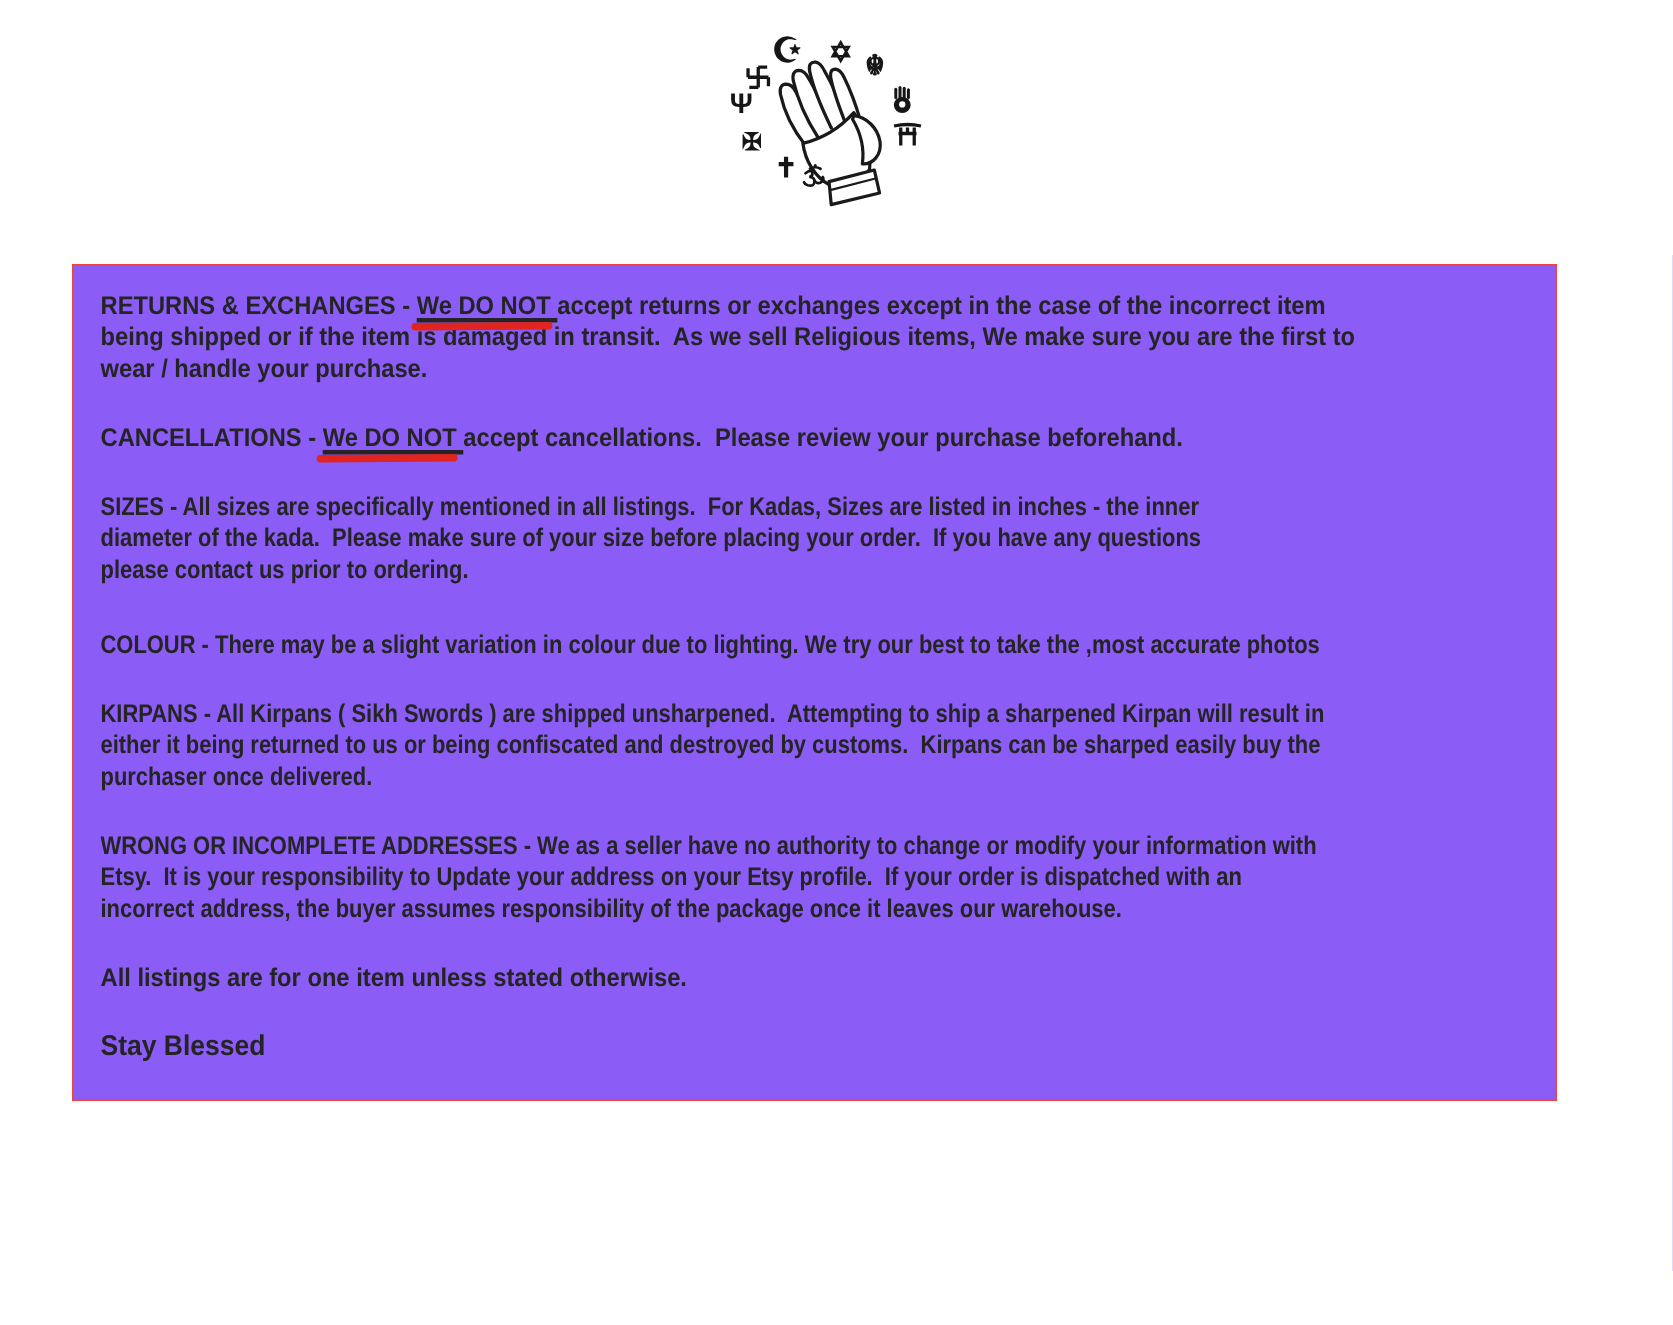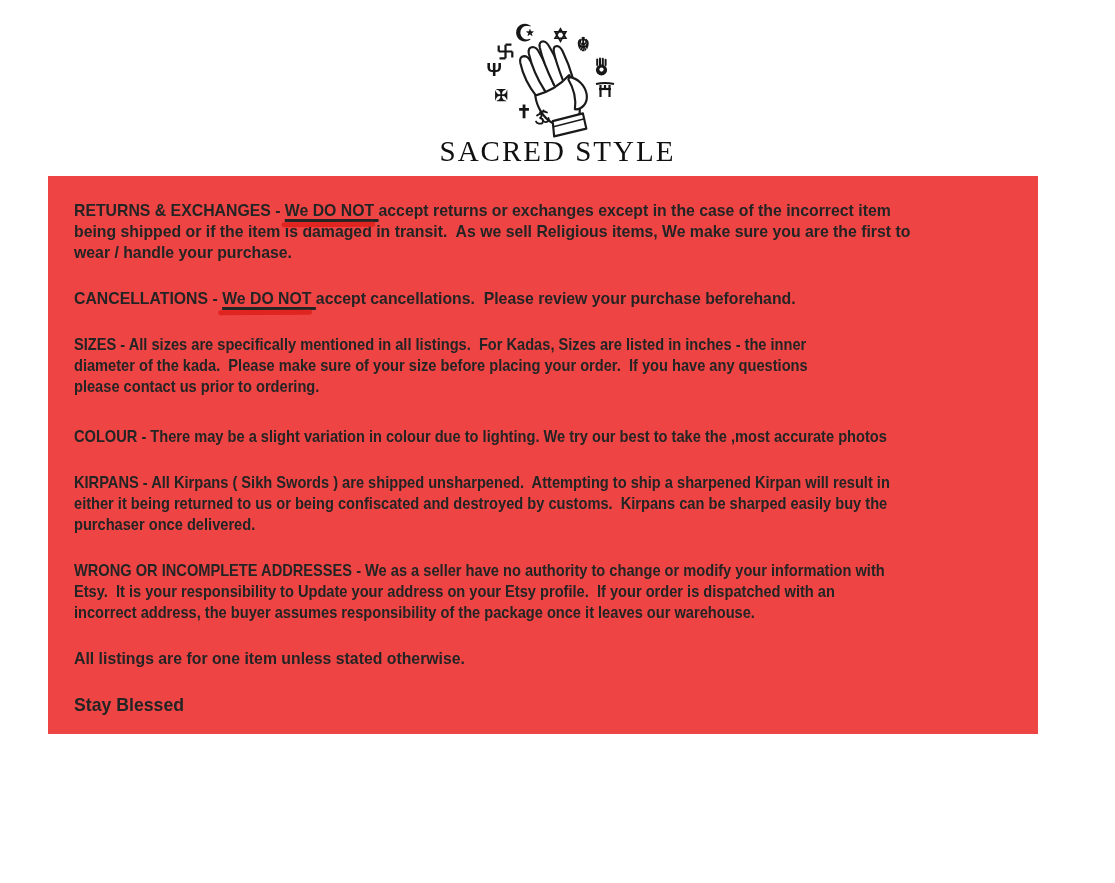--- a/index.html
+++ b/index.html
@@ -20,22 +20,22 @@
   .s-menorah{left:54px;top:40px;font-size:19px;}
   .s-maltese{left:62px;top:68px;font-size:16px;}
   .s-cross{left:84px;top:83px;font-size:18px;}
   .s-om{left:101px;top:89px;}
   .hands{position:absolute;left:70px;top:18px;}
   .brand{font-family:"Liberation Serif",serif;font-size:29px;letter-spacing:2px;
          color:#101010;margin-top:-3px;white-space:nowrap;}
 
   
   .policy-box{position:absolute;left:48px;top:176px;width:990px;height:558px;
-              box-sizing:border-box;border:8px solid #ef4444;
-              padding:16px 18px 10px 18px;overflow:hidden;background:#ef4444;}
+              box-sizing:border-box;border:1px solid #ef4444;
+              padding:16px 18px 10px 18px;overflow:hidden;background:#8b5cf6;}
   .para{margin:0 0 25px 0;font-size:17px;font-weight:bold;color:#242424;
         line-height:21px;white-space:pre;transform-origin:0 0;}
   .fa{transform:scaleX(0.93);}
   .fb{transform:scaleX(0.86);}
   .signoff{font-size:19px;margin-bottom:0;}
   .hl{position:relative;}
   .hl-text{text-decoration:underline;text-decoration-thickness:2.5px;
            text-underline-offset:3px;}
   .redline{position:absolute;left:-4px;right:4px;bottom:-7px;height:5px;
            background:#e02420;border-radius:3px;transform:rotate(-0.4deg);}
@@ -89,21 +89,20 @@
       <span class="sym s-cross">✝</span>
       <span class="sym s-om"><svg width="19" height="16" viewBox="0 0 19 16">
             <g stroke="#161616" stroke-width="1.8" fill="none" stroke-linecap="round">
               <path d="M3 6.5 Q7 3.5 7.5 6 Q8 8.5 5.5 9 Q9 9 9 12 Q9 15.5 4.5 14.5 Q2.5 14 2 12.5"></path>
               <path d="M9 11.5 Q11.5 14.5 14 12 Q15.5 10.5 14.5 9"></path>
               <path d="M6 3.5 Q9.5 1.5 13 3.5"></path>
             </g>
             <circle cx="9.5" cy="1.4" r="1" fill="#161616"></circle>
           </svg></span>
     </div>
-    <div class="brand">SACRED STYLE</div>
   </header>
 
   <section class="policy-box">
     <p class="para fa"><span>RETURNS &amp; EXCHANGES - </span><span class="hl"><span class="hl-text">We DO NOT </span><i class="redline"></i></span><span>accept returns or exchanges except in the case of the incorrect item
 being shipped or if the item is damaged in transit.  As we sell Religious items, We make sure you are the first to
 wear / handle your purchase.</span></p>
     <p class="para fa"><span>CANCELLATIONS - </span><span class="hl"><span class="hl-text">We DO NOT </span><i class="redline"></i></span><span>accept cancellations.  Please review your purchase beforehand.</span></p>
     <p class="para fb">SIZES - All sizes are specifically mentioned in all listings.  For Kadas, Sizes are listed in inches - the inner
 diameter of the kada.  Please make sure of your size before placing your order.  If you have any questions
 please contact us prior to ordering.</p>

